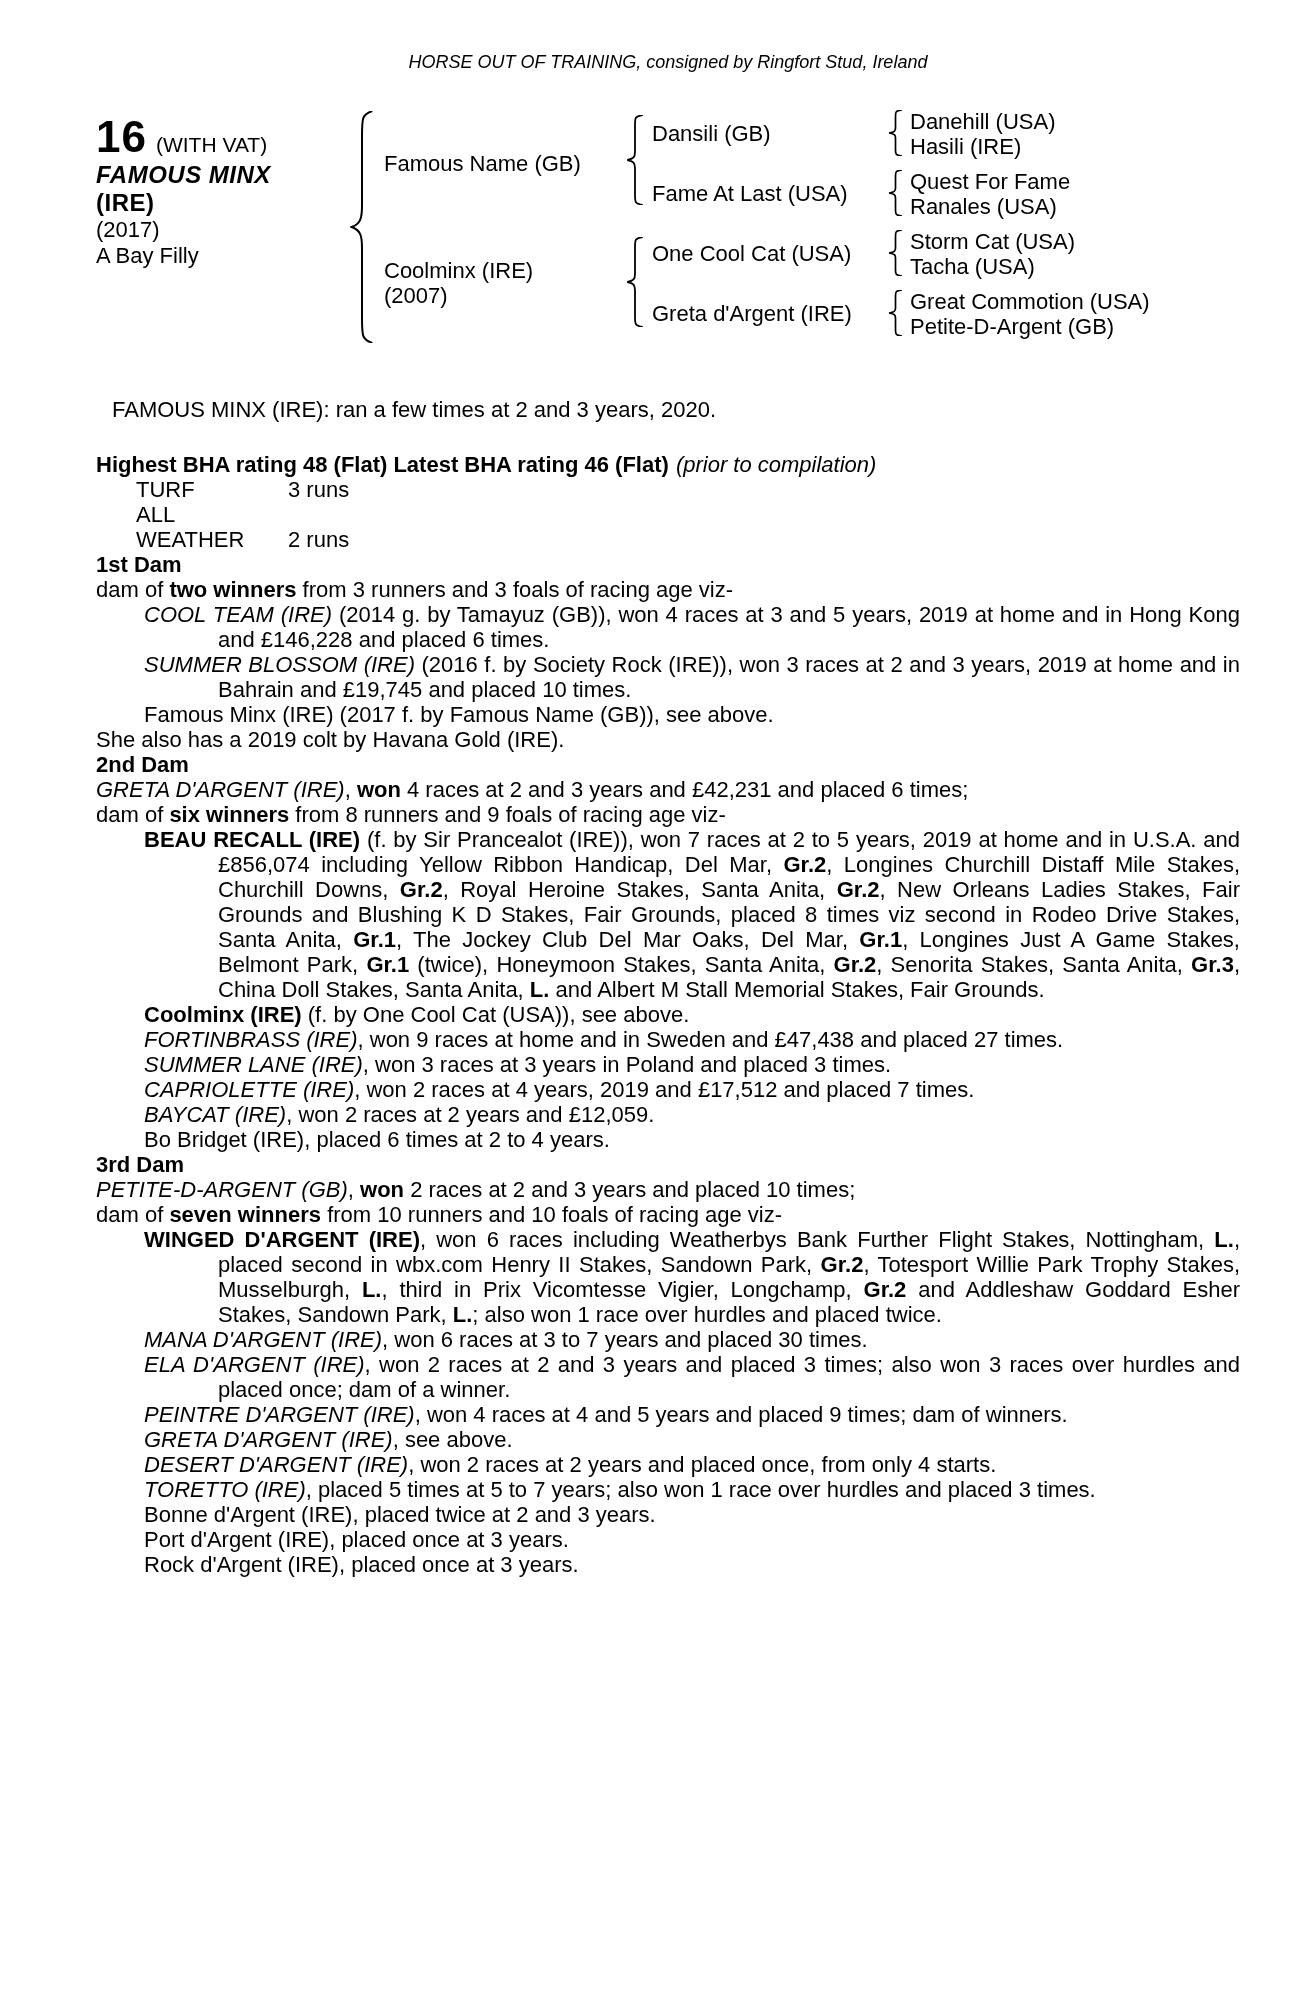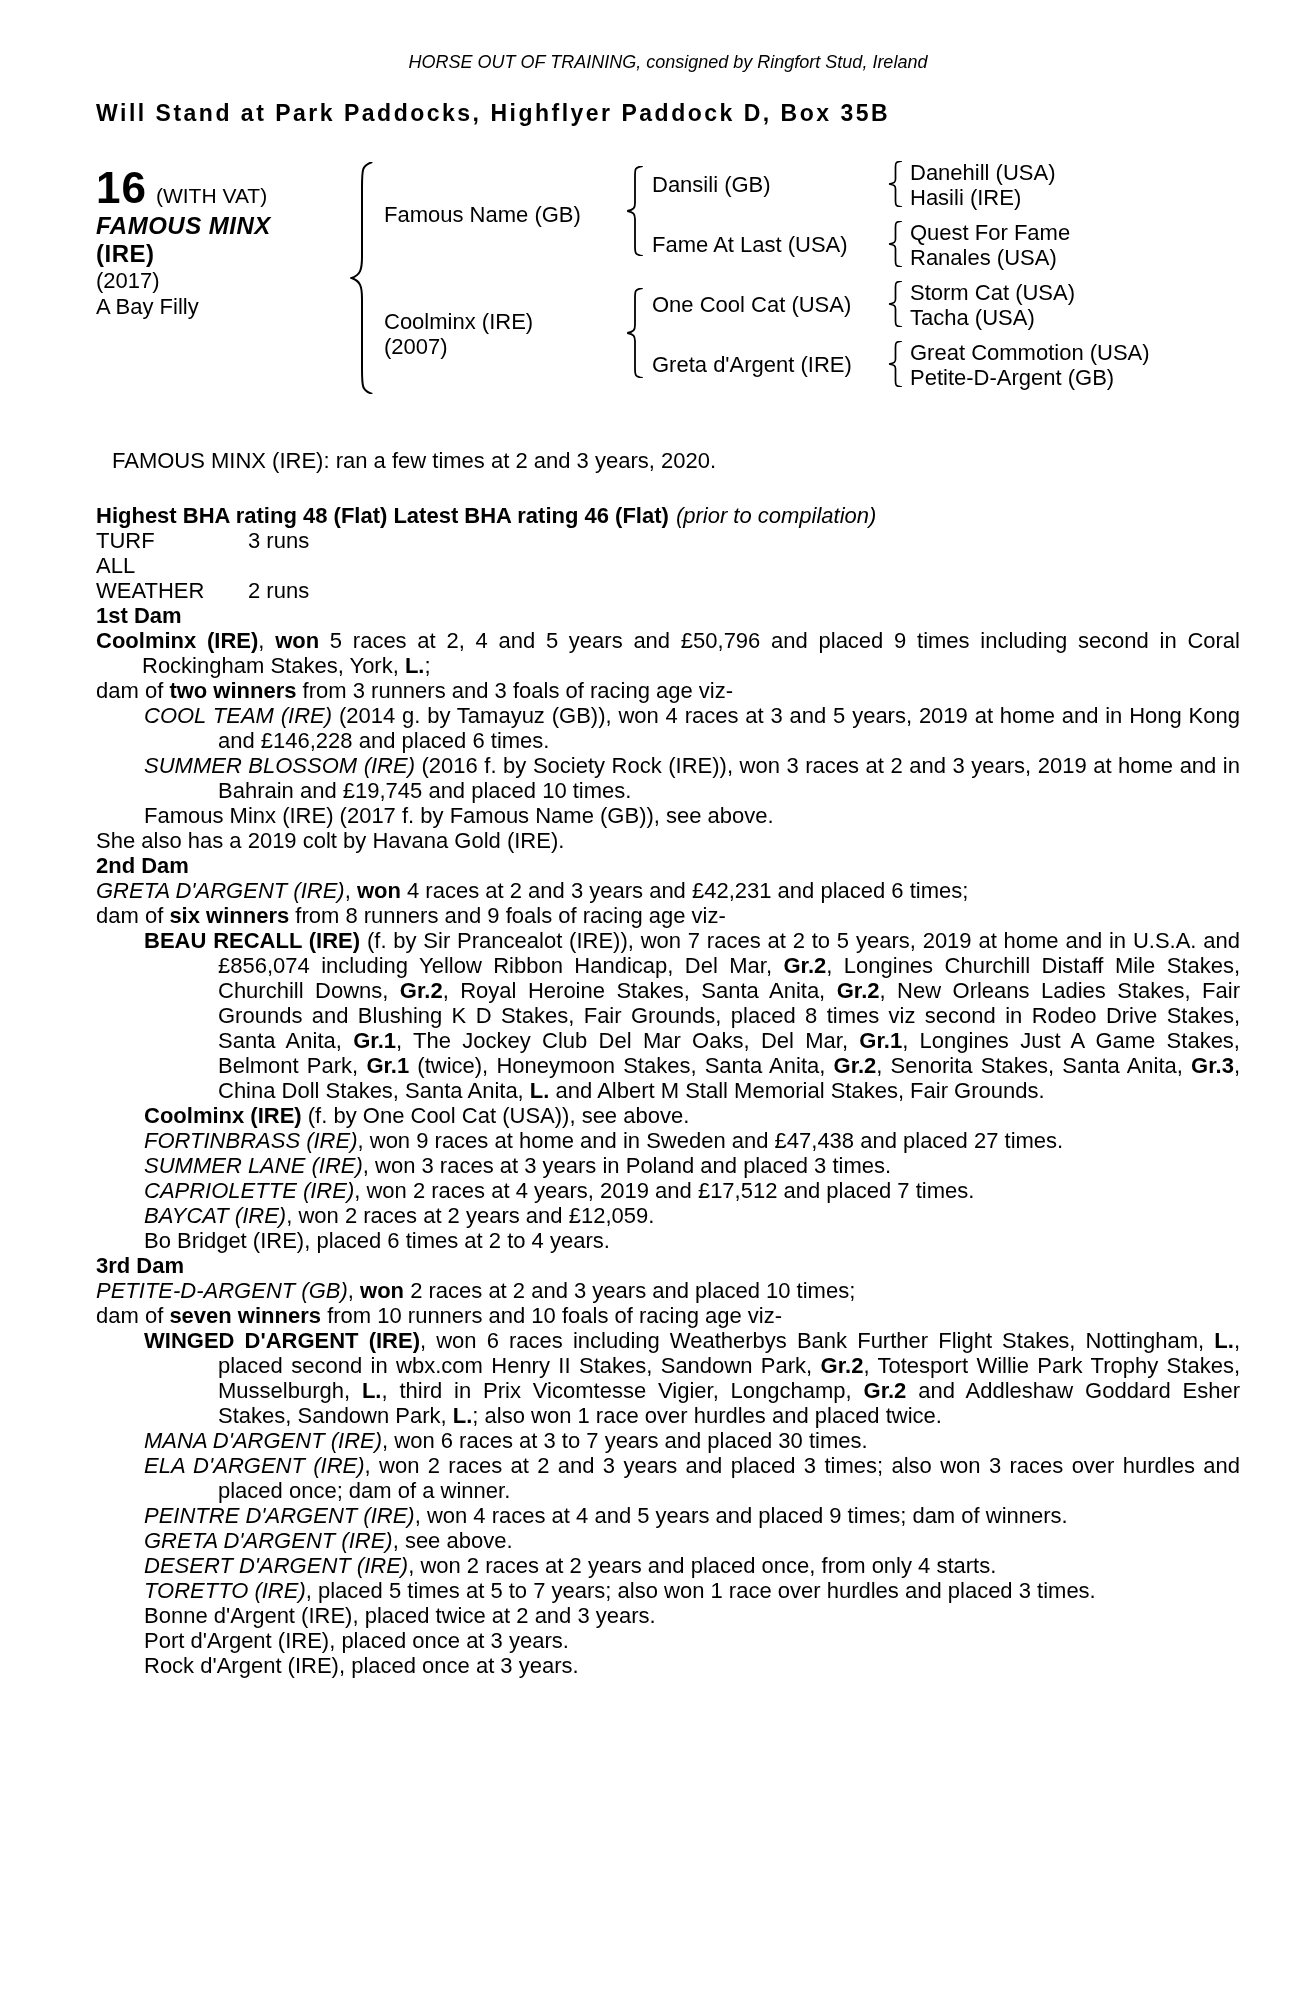--- a/index.html
+++ b/index.html
@@ -26,37 +26,36 @@
   .lot-year, .lot-desc { font-size:22px; line-height:26px; }
   .horse-name.first { margin-top:4px;font-style:italic; }
   .ped-name { position:absolute; white-space:nowrap; font-size:22px; line-height:25px; }
   .brace { position:absolute; }
   
   .race-record { margin:0 0 30px 16px; }
   .ratings { margin:0 0 0 0; }
   .ratings-head { font-weight:bold; }
   .ratings-head .i { font-weight:normal; margin-left:7px;text-align:right; }
   .rating-row { }
-  .rating-label { display:inline-block; width:152px; }
+  .rating-label { display:inline-block; width:152px;margin-left:40px; }
   .section-title { font-weight:bold; }
   .para { margin:0; text-align:justify; }
   .para.flush { }
   .para.hang-sm { padding-left:46px; text-indent:-46px; }
   .para.indent { padding-left:122px; text-indent:-74px; }
   .b { font-weight:bold; }
   .i { font-style:italic; }
 </style>
 </head>
 <body>
 
 <div class="content">
 
   <div class="consign-header">HORSE OUT OF TRAINING, consigned by Ringfort Stud, Ireland</div>
 
-  <div class="stand-header">Will Stand at Park Paddocks, Highflyer Paddock D, Box 35B</div>
 
   <div class="pedigree">
 
     <div class="lot-block">
       <div>
         <span class="lot-num">16</span><span class="vat">(WITH VAT)</span>
       </div>
       <div class="horse-name first">FAMOUS MINX</div>
       <div class="horse-name">(IRE)</div>
       <div class="lot-year">(2017)</div>
@@ -115,21 +114,20 @@
     <div class="rating-row">
       <span class="rating-label">TURF</span><span>3 runs</span>
     </div>
     <div class="rating-row">
       <span class="rating-label">ALL WEATHER</span><span>2 runs</span>
     </div>
   </div>
 
   <div>
       <div class="section-title">1st Dam</div>
-      <p class="para hang-sm"><span class="b">Coolminx (IRE)</span><span>, </span><span class="b">won</span><span> 5 races at 2, 4 and 5 years and £50,796 and placed 9 times including second in Coral Rockingham Stakes, York, </span><span class="b">L.</span><span>;</span></p>
       <p class="para flush"><span>dam of </span><span class="b">two winners</span><span> from 3 runners and 3 foals of racing age viz-</span></p>
       <p class="para indent"><span class="i">COOL TEAM (IRE)</span><span> (2014 g. by Tamayuz (GB)), won 4 races at 3 and 5 years, 2019 at home and in Hong Kong and £146,228 and placed 6 times.</span></p>
       <p class="para indent"><span class="i">SUMMER BLOSSOM (IRE)</span><span> (2016 f. by Society Rock (IRE)), won 3 races at 2 and 3 years, 2019 at home and in Bahrain and £19,745 and placed 10 times.</span></p>
       <p class="para indent"><span>Famous Minx (IRE) (2017 f. by Famous Name (GB)), see above.</span></p>
       <p class="para flush"><span>She also has a 2019 colt by Havana Gold (IRE).</span></p>
       <div class="section-title">2nd Dam</div>
       <p class="para hang-sm"><span class="i">GRETA D'ARGENT (IRE)</span><span>, </span><span class="b">won</span><span> 4 races at 2 and 3 years and £42,231 and placed 6 times;</span></p>
       <p class="para flush"><span>dam of </span><span class="b">six winners</span><span> from 8 runners and 9 foals of racing age viz-</span></p>
       <p class="para indent"><span class="b">BEAU RECALL (IRE)</span><span> (f. by Sir Prancealot (IRE)), won 7 races at 2 to 5 years, 2019 at home and in U.S.A. and £856,074 including Yellow Ribbon Handicap, Del Mar, </span><span class="b">Gr.2</span><span>, Longines Churchill Distaff Mile Stakes, Churchill Downs, </span><span class="b">Gr.2</span><span>, Royal Heroine Stakes, Santa Anita, </span><span class="b">Gr.2</span><span>, New Orleans Ladies Stakes, Fair Grounds and Blushing K D Stakes, Fair Grounds, placed 8 times viz second in Rodeo Drive Stakes, Santa Anita, </span><span class="b">Gr.1</span><span>, The Jockey Club Del Mar Oaks, Del Mar, </span><span class="b">Gr.1</span><span>, Longines Just A Game Stakes, Belmont Park, </span><span class="b">Gr.1</span><span> (twice), Honeymoon Stakes, Santa Anita, </span><span class="b">Gr.2</span><span>, Senorita Stakes, Santa Anita, </span><span class="b">Gr.3</span><span>, China Doll Stakes, Santa Anita, </span><span class="b">L.</span><span> and Albert M Stall Memorial Stakes, Fair Grounds.</span></p>
       <p class="para indent"><span class="b">Coolminx (IRE)</span><span> (f. by One Cool Cat (USA)), see above.</span></p>

